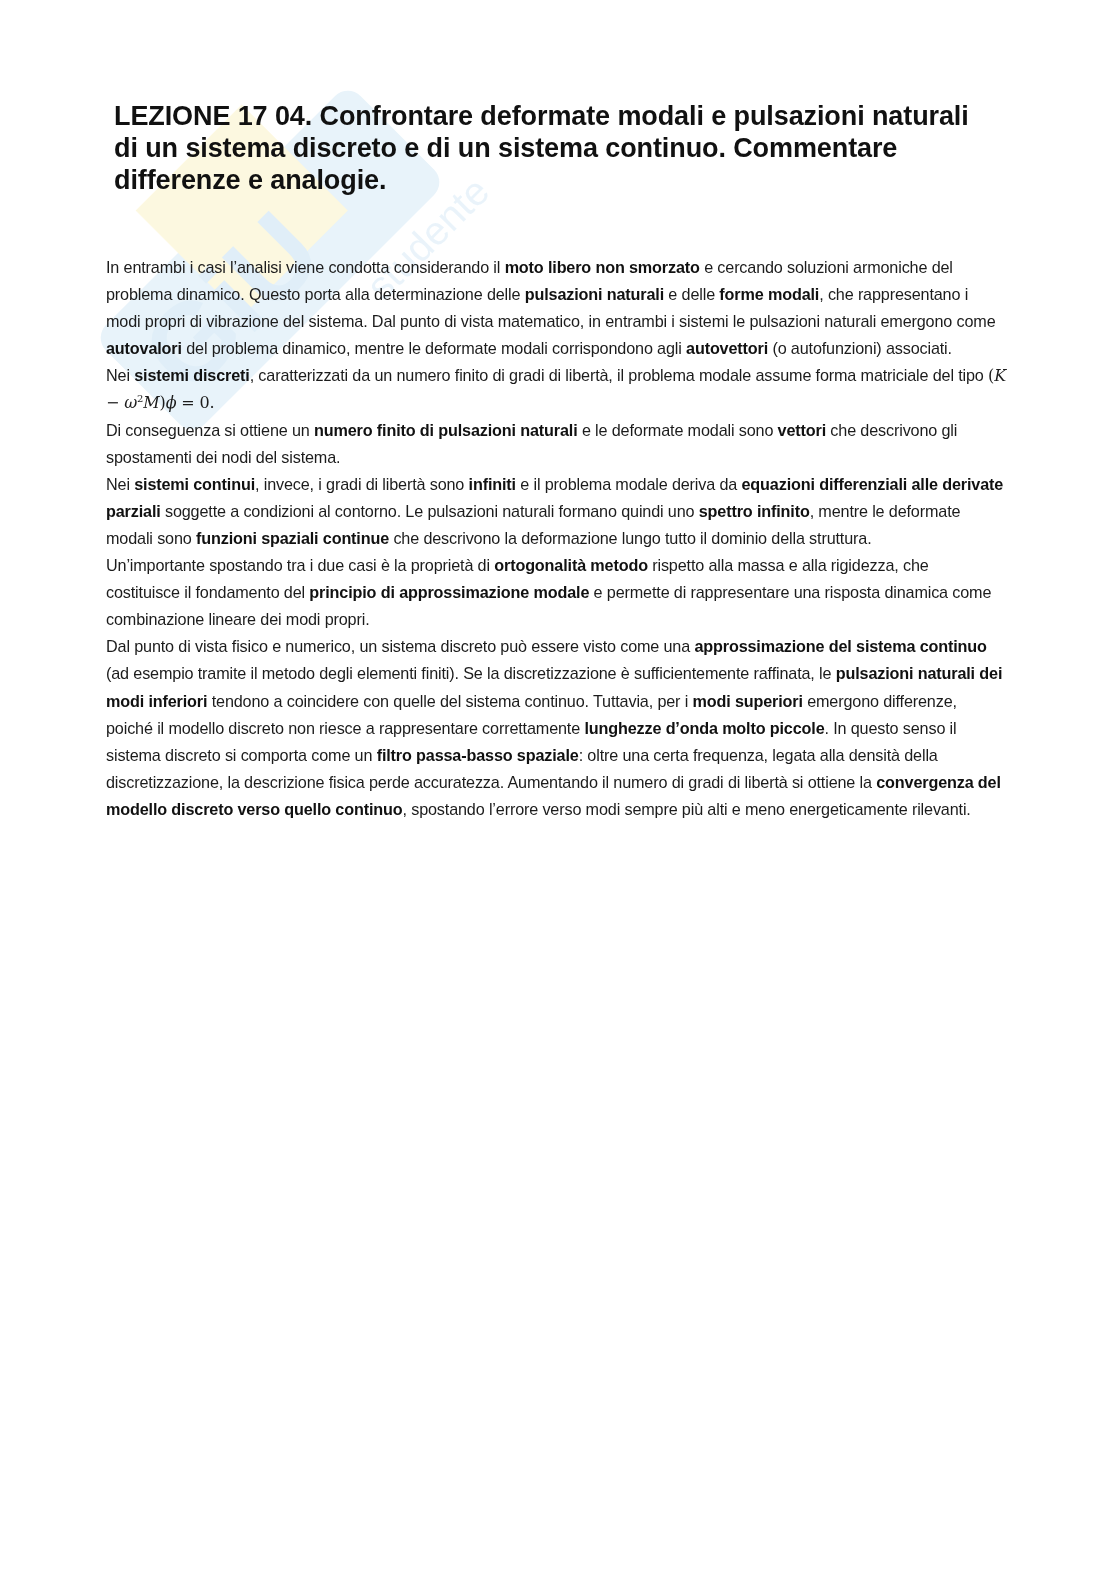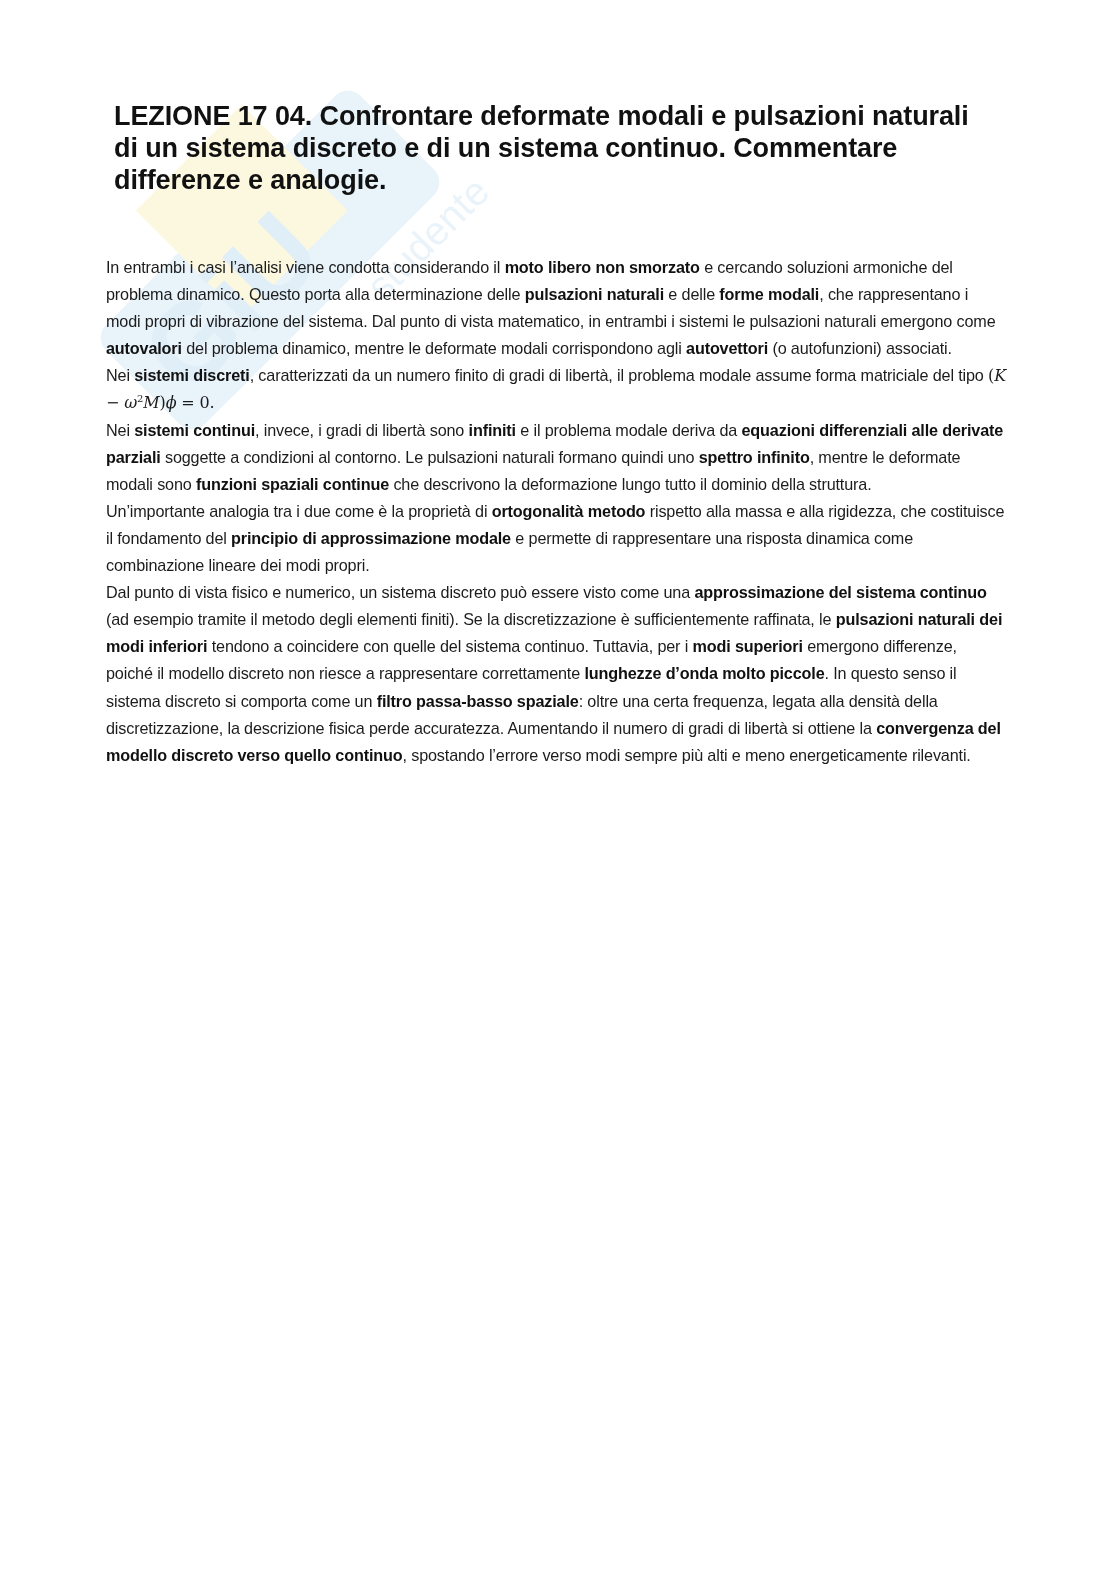--- a/index.html
+++ b/index.html
@@ -86,26 +86,29 @@
 
   <div class="body">
     <p class="para">
       <span>In entrambi i casi l’analisi viene condotta considerando il </span><b>moto libero non smorzato</b><span> e cercando soluzioni armoniche del problema dinamico. Questo porta alla determinazione delle </span><b>pulsazioni naturali</b><span> e delle </span><b>forme modali</b><span>, che rappresentano i modi propri di vibrazione del sistema. Dal punto di vista matematico, in entrambi i sistemi le pulsazioni naturali emergono come </span><b>autovalori</b><span> del problema dinamico, mentre le deformate modali corrispondono agli </span><b>autovettori</b><span> (o autofunzioni) associati.</span>
     </p>
 
     <p class="para">
       <span>Nei </span><b>sistemi discreti</b><span>, caratterizzati da un numero finito di gradi di libertà, il problema modale assume forma matriciale del tipo </span><span class="math"><span class="up">(</span><span>K</span><span class="up"> − </span><span>ω</span><sup>2</sup><span>M</span><span class="up">)</span><span>ϕ</span><span class="up"> = </span><span class="up">0</span><span class="up">.</span></span>
     </p>
 
+    <p class="para">
+      <span>Di conseguenza si ottiene un </span><b>numero finito di pulsazioni naturali</b><span> e le deformate modali sono </span><b>vettori</b><span> che descrivono gli spostamenti dei nodi del sistema.</span>
+    </p>
 
     <p class="para">
       <span>Nei </span><b>sistemi continui</b><span>, invece, i gradi di libertà sono </span><b>infiniti</b><span> e il problema modale deriva da </span><b>equazioni differenziali alle derivate parziali</b><span> soggette a condizioni al contorno. Le pulsazioni naturali formano quindi uno </span><b>spettro infinito</b><span>, mentre le deformate modali sono </span><b>funzioni spaziali continue</b><span> che descrivono la deformazione lungo tutto il dominio della struttura.</span>
     </p>
 
     <p class="para">
-      <span>Un’importante analogia tra i due come è la proprietà di </span><b>ortogonalità metodo</b><span> rispetto alla massa e alla rigidezza, che costituisce il fondamento del </span><b>principio di approssimazione modale</b><span> e permette di rappresentare una risposta dinamica come combinazione lineare dei modi propri.</span>
+      <span>Un’importante spostando tra i due casi è la proprietà di </span><b>ortogonalità metodo</b><span> rispetto alla massa e alla rigidezza, che costituisce il fondamento del </span><b>principio di approssimazione modale</b><span> e permette di rappresentare una risposta dinamica come combinazione lineare dei modi propri.</span>
     </p>
 
     <p class="para">
       <span>Dal punto di vista fisico e numerico, un sistema discreto può essere visto come una </span><b>approssimazione del sistema continuo</b><span> (ad esempio tramite il metodo degli elementi finiti). Se la discretizzazione è sufficientemente raffinata, le </span><b>pulsazioni naturali dei modi inferiori</b><span> tendono a coincidere con quelle del sistema continuo. Tuttavia, per i </span><b>modi superiori</b><span> emergono differenze, poiché il modello discreto non riesce a rappresentare correttamente </span><b>lunghezze d’onda molto piccole</b><span>. In questo senso il sistema discreto si comporta come un </span><b>filtro passa-basso spaziale</b><span>: oltre una certa frequenza, legata alla densità della discretizzazione, la descrizione fisica perde accuratezza. Aumentando il numero di gradi di libertà si ottiene la </span><b>convergenza del modello discreto verso quello continuo</b><span>, spostando l’errore verso modi sempre più alti e meno energeticamente rilevanti.</span>
     </p>
   </div>
 </div>
 
 </body></html>

